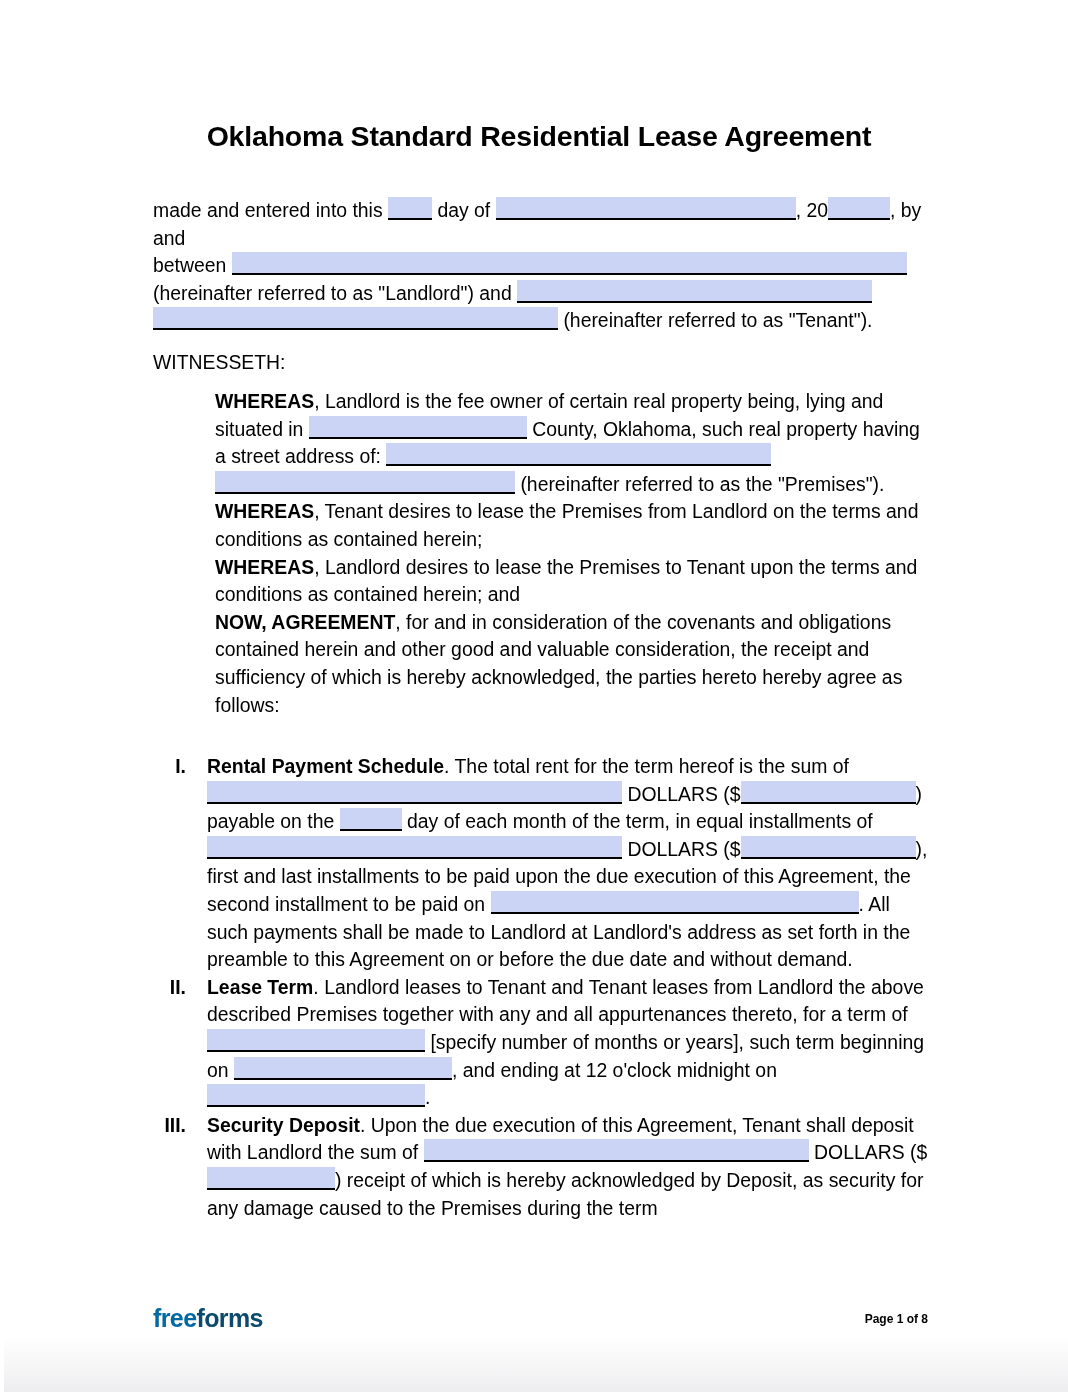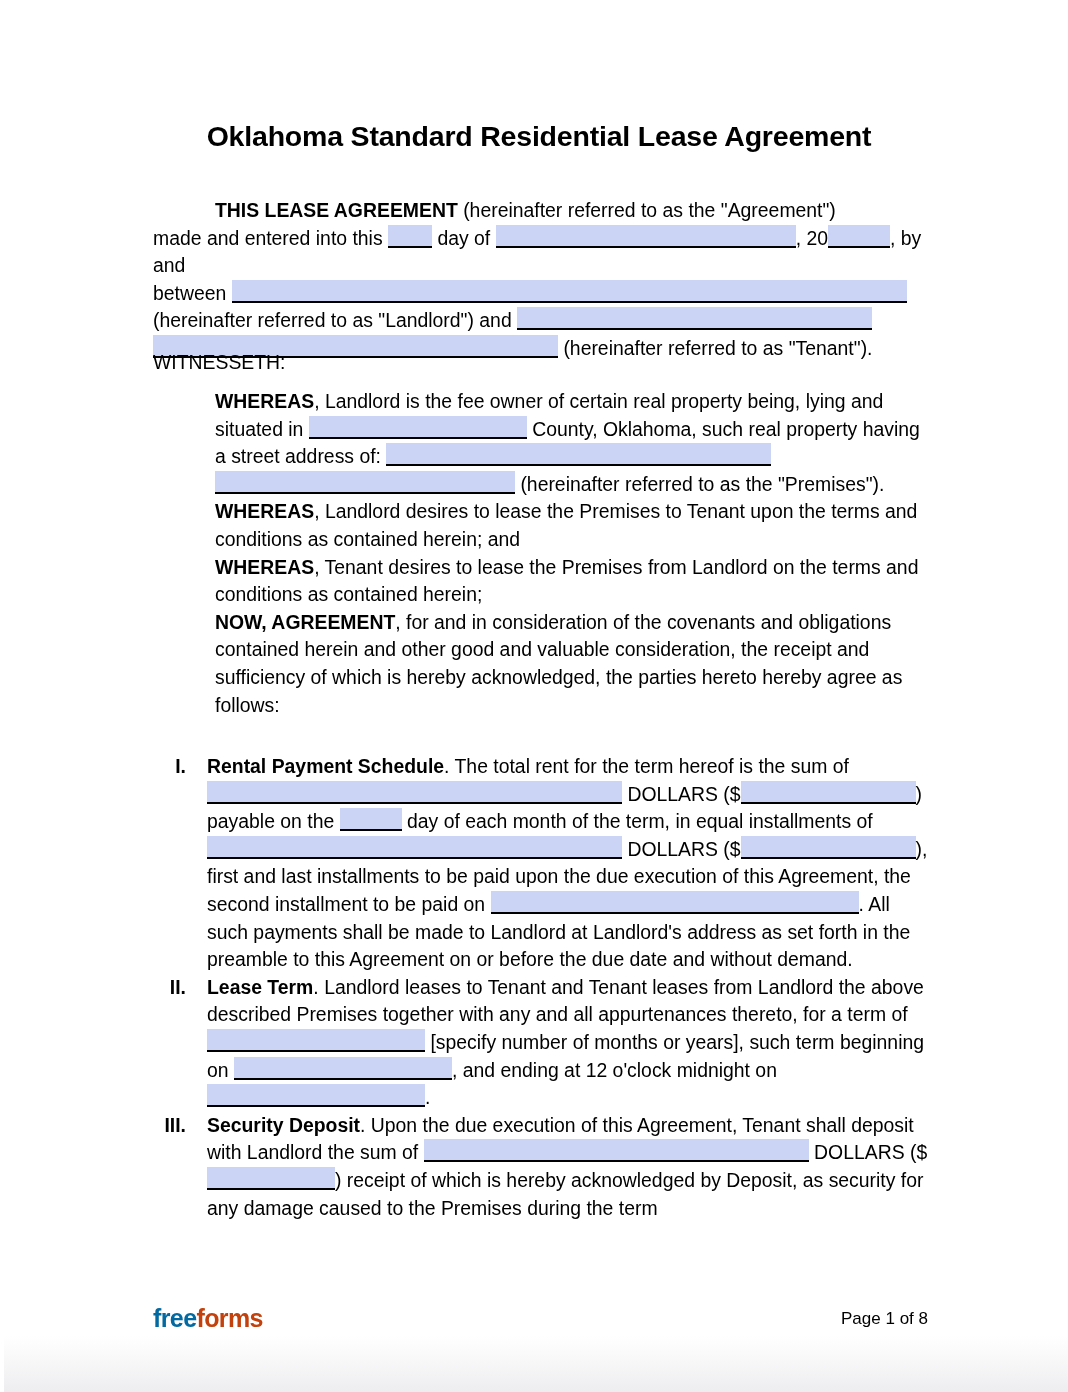--- a/index.html
+++ b/index.html
@@ -142,37 +142,35 @@
     align-items: center;
     justify-content: space-between;
   }
   .logo {
     font-size: 25px;
     font-weight: bold;
     letter-spacing: -0.6px;
     line-height: 1;
   }
   .logo-free { color: #0369a1; }
-  .logo-forms { color: #c2410c; }
+  .logo-forms { color: #0c4a6e; }
   .page-num {
-    font-size: 17px;
+    font-size: 12px;
     color: #000000;
+    font-weight: bold;
   }
 </style>
 </head>
 <body>
 
 <div class="page">
 
   <h1 class="doc-title">Oklahoma Standard Residential Lease Agreement</h1>
 
   <div class="block-preamble body-text">
-    <div class="indent-1">
-      <span class="bold">THIS LEASE AGREEMENT</span><span> (hereinafter referred to as the "Agreement")</span>
-    </div>
     <div>
       <span>made and entered into this</span>
       <span class="blank b-xs"></span>
       <span>day of</span>
       <span class="blank b-xxl"></span><span>, 20</span><span class="blank b-sm"></span><span>, by and</span>
     </div>
     <div>
       <span>between</span>
       <span class="blank b-w675"></span>
     </div>
@@ -193,25 +191,25 @@
     <div>
       <span class="bold">WHEREAS</span><span>, Landlord is the fee owner of certain real property being, lying and situated in</span>
       <span class="blank b-xl"></span>
       <span>County, Oklahoma, such real property having a street address of:</span>
       <span class="blank b-w385"></span>
       <span class="blank b-xxl"></span>
       <span>(hereinafter referred to as the "Premises").</span>
     </div>
 
     <div>
+      <span class="bold">WHEREAS</span><span>, Tenant desires to lease the Premises from Landlord on the terms and conditions as contained herein;</span>
+    </div>
+
+    <div>
       <span class="bold">WHEREAS</span><span>, Landlord desires to lease the Premises to Tenant upon the terms and conditions as contained herein; and</span>
-    </div>
-
-    <div>
-      <span class="bold">WHEREAS</span><span>, Tenant desires to lease the Premises from Landlord on the terms and conditions as contained herein;</span>
     </div>
 
     <div>
       <span class="bold">NOW, AGREEMENT</span><span>, for and in consideration of the covenants and obligations contained herein and other good and valuable consideration, the receipt and sufficiency of which is hereby acknowledged, the parties hereto hereby agree as follows:</span>
     </div>
 
   </div>
 
   <div class="numbered-list">
 

